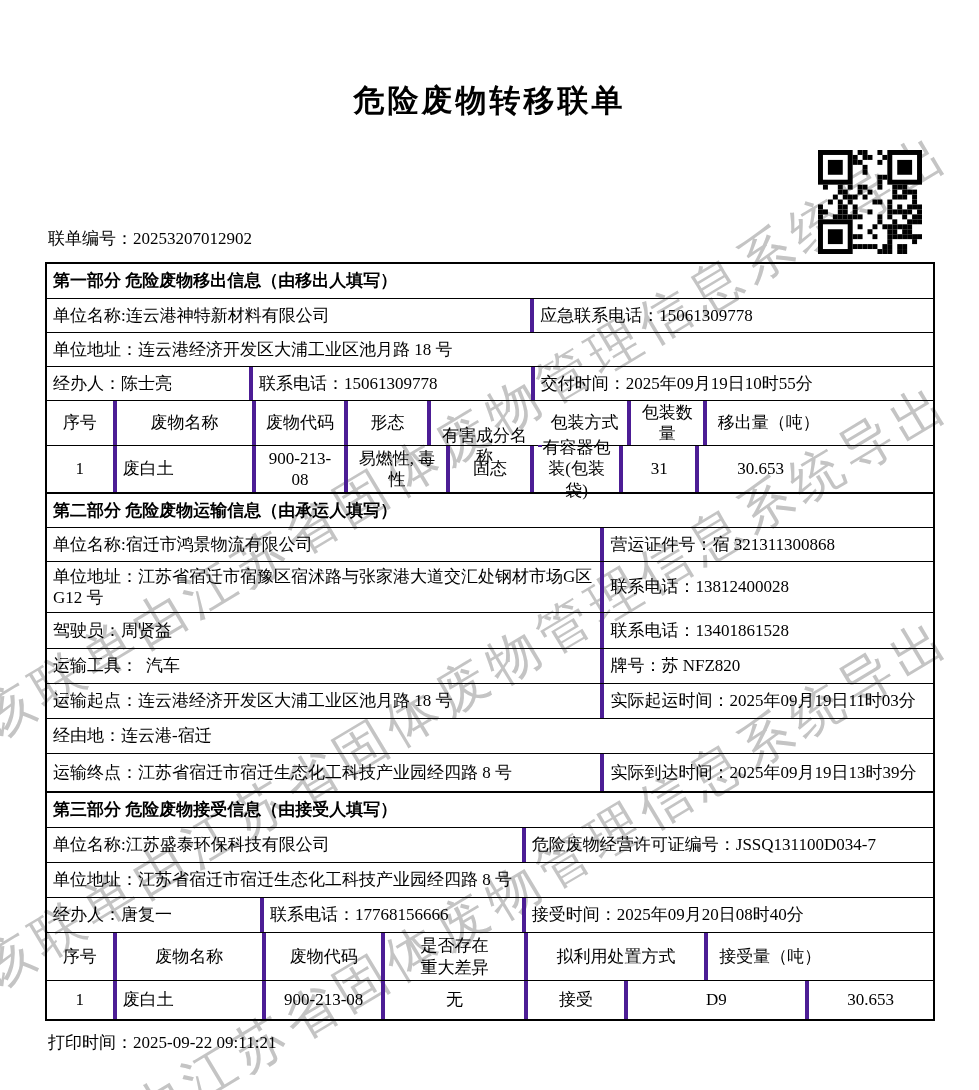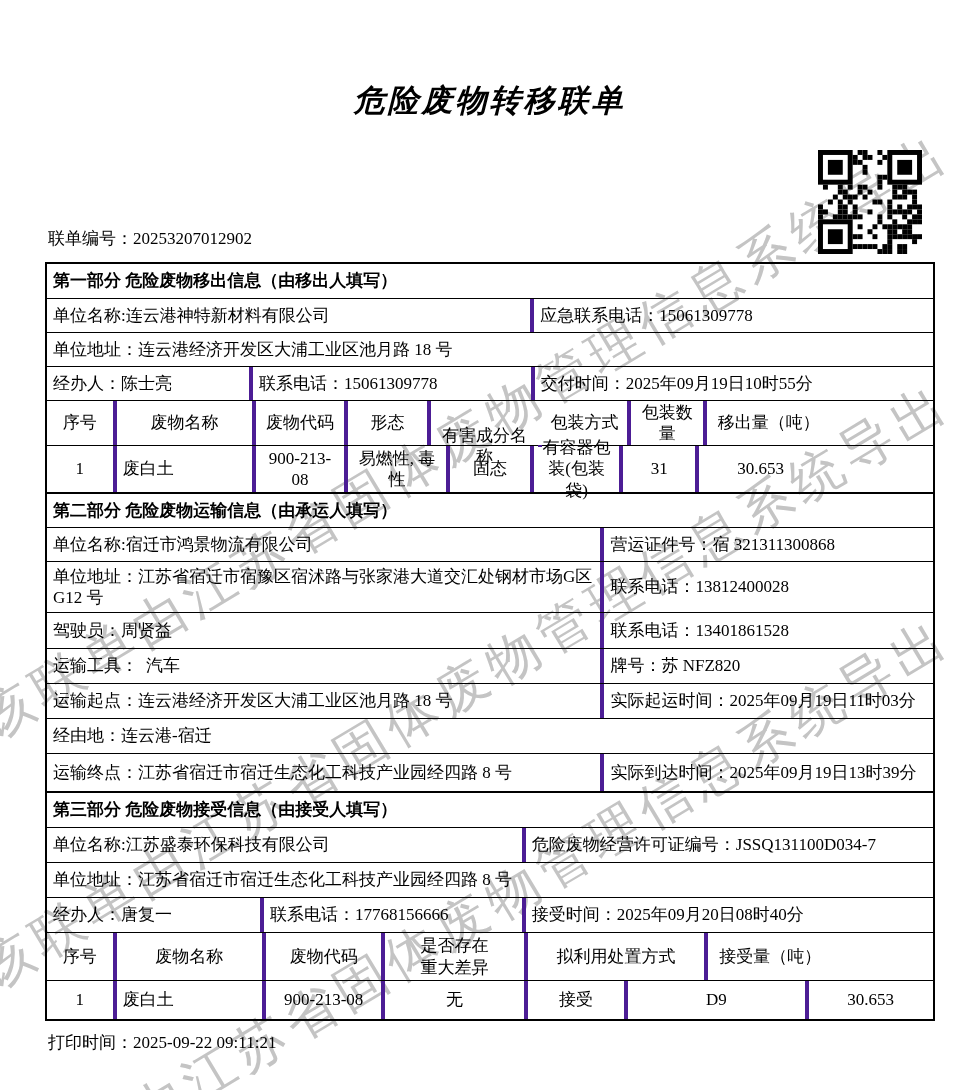--- a/index.html
+++ b/index.html
@@ -15,21 +15,21 @@
     font-size:52px;letter-spacing:7px;color:#c4c4c4;
     transform:rotate(-31deg);transform-origin:0 50%;
   }
   .wm1{left:-15px;top:690px;}
   .wm2{left:-15px;top:940px;}
   .wm3{left:-15px;top:1175px;}
   
   .page{position:absolute;inset:0;z-index:1;}
   .title{
     position:absolute;left:0;top:80px;width:979px;
-    text-align:center;font-size:31px;font-weight:bold;letter-spacing:3px;margin:0;font-style:italic;
+    text-align:center;font-size:31px;font-weight:bold;letter-spacing:3px;margin:0;
   }
   .qr{position:absolute;left:818px;top:150px;width:104px;height:104px;}
   .manifest-line{position:absolute;left:48px;top:227px;font-size:17px;}
   
   .doc-table{
     position:absolute;left:45px;top:262px;width:890px;
     border:2px solid #000;box-sizing:border-box;background:transparent;
   }
   .tr{display:flex;border-bottom:1px solid #000;box-sizing:border-box;align-items:stretch;}
   .tr:last-child{border-bottom:none;}

